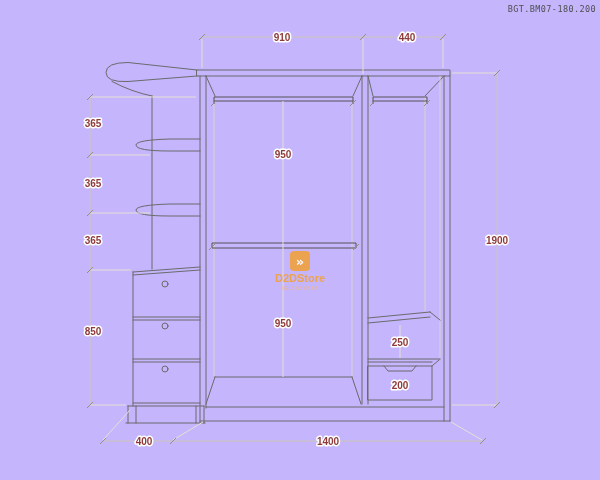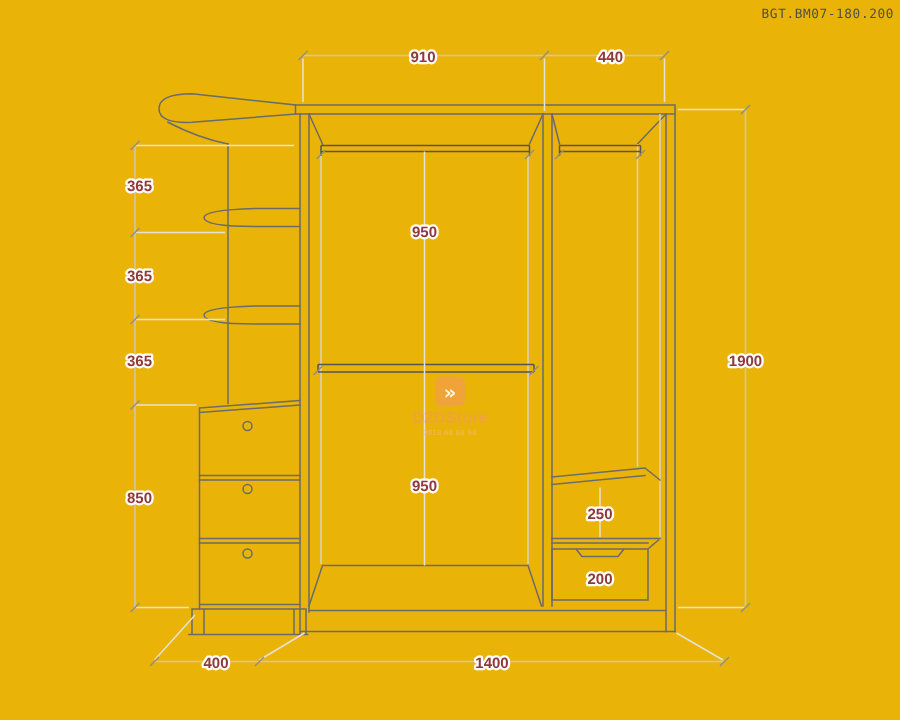--- a/index.html
+++ b/index.html
@@ -1,16 +1,16 @@
 <!DOCTYPE html>
 <html><head>
 <meta charset="utf-8">
 <style>
   html,body{margin:0;padding:0;background:#fff;}
-  .stage{position:relative;width:600px;height:480px;background:#eab308;overflow:hidden;
+  .stage{position:relative;width:600px;height:480px;background:#c4b5fd;overflow:hidden;
          font-family:"Liberation Sans",sans-serif;}
   svg{display:block}
   .s   {stroke:#6b6b6b;stroke-width:1;fill:none;stroke-linecap:square}
   .sd  {stroke:#555;stroke-width:1;fill:none}
   .sl  {stroke:#d8d3c9;stroke-width:1;fill:none}
   .dim {stroke:#cdc6b8;stroke-width:1;fill:none}
   .ext {stroke:#e6e1d5;stroke-width:1;fill:none}
   .tick{stroke:#93907f;stroke-width:1;fill:none}
   .lbl {font:bold 10px "Liberation Sans",sans-serif;fill:#8f3a3a;text-anchor:middle;
         paint-order:stroke;stroke:#ffffff;stroke-width:3px;stroke-linejoin:round}

